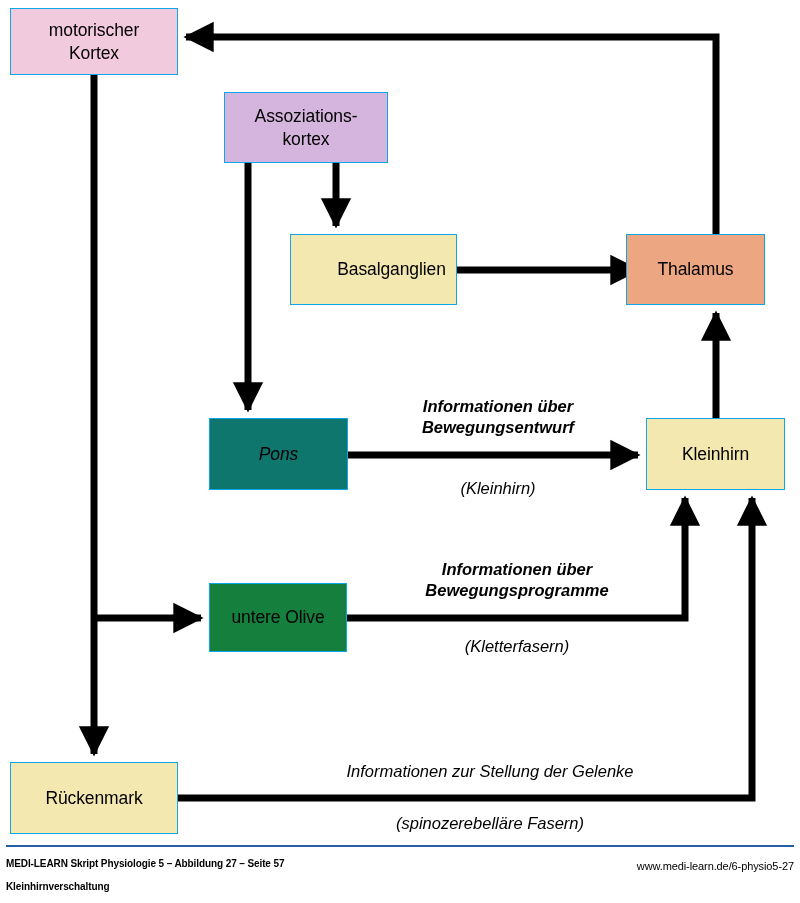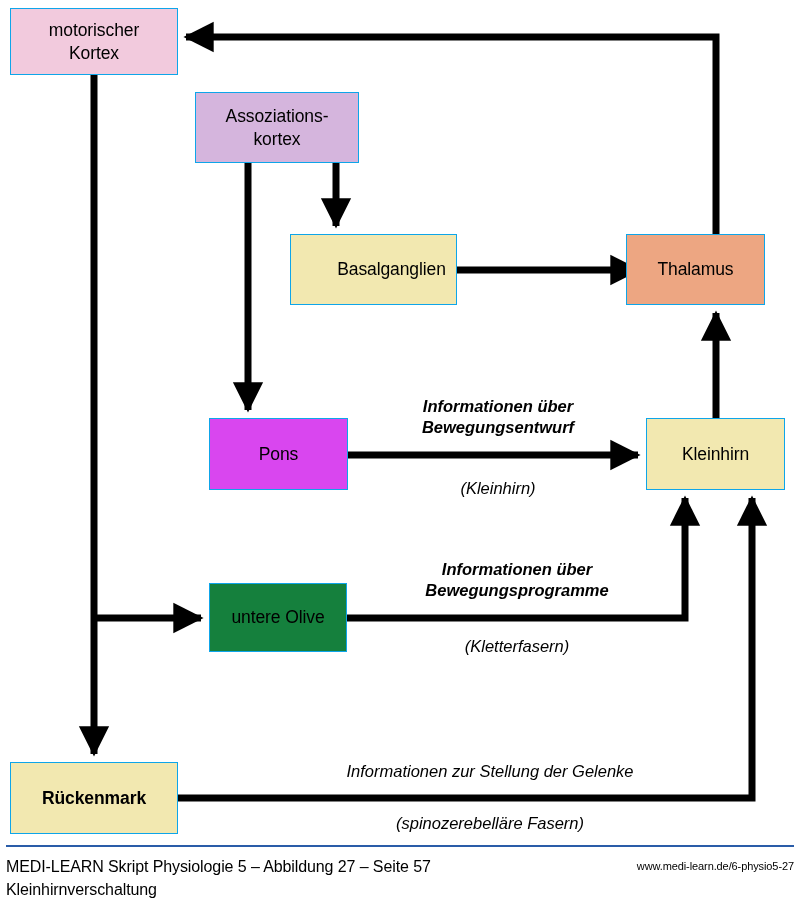--- a/index.html
+++ b/index.html
@@ -59,22 +59,22 @@
     z-index: 5;
   }
   #footer-rule {
     position: absolute;
     left: 6px; right: 6px; top: 0;
     height: 2px;
     background: #2a5ca8;
   }
   .foot-line {
     position: absolute;
-    font-size: 16px;
-    font-weight: normal;
+    font-size: 10px;
+    font-weight: bold;
     color: #000000;
     letter-spacing: -0.1px;
     white-space: nowrap;
   }
   #foot-main  { left: 6px;  top: 13px; }
   #foot-sub   { left: 6px;  top: 36px; }
   #foot-url   { right: 6px; top: 15px; font-weight: normal; font-size: 11px; }
 </style>
 </head>
 <body>
@@ -110,54 +110,54 @@
       <path d="M 178 798 L 752 798 L 752 498" marker-end="url(#ah)"></path>
     </g>
   </svg>
 
   <div class="node" style="left:10px; top:8px; width:168px; height:67px;
               background:#f2cadd;">
     <span style="white-space:pre-line;">motorischer
 Kortex</span>
   </div>
 
-  <div class="node" style="left:195px; top:92px; width:164px; height:71px;
+  <div class="node" style="left:224px; top:92px; width:164px; height:71px;
               background:#d5b5dd;">
     <span style="white-space:pre-line;">Assoziations-
 kortex</span>
   </div>
 
   <div class="node" style="left:290px; top:234px; width:167px; height:71px;
               background:#f2e8b0;">
     <span style="white-space:pre-line;margin-left:36px;">Basalganglien</span>
   </div>
 
   <div class="node" style="left:626px; top:234px; width:139px; height:71px;
               background:#eda682;">
     <span style="white-space:pre-line;">Thalamus</span>
   </div>
 
   <div class="node" style="left:209px; top:418px; width:139px; height:72px;
-              background:#d946ef;">
+              background:#0f766e;font-style:italic;">
     <span style="white-space:pre-line;">Pons</span>
   </div>
 
   <div class="node" style="left:646px; top:418px; width:139px; height:72px;
               background:#f2e8b0;">
     <span style="white-space:pre-line;">Kleinhirn</span>
   </div>
 
   <div class="node" style="left:209px; top:583px; width:138px; height:69px;
               background:#15803d;">
     <span style="white-space:pre-line;">untere Olive</span>
   </div>
 
   <div class="node" style="left:10px; top:762px; width:168px; height:72px;
               background:#f2e8b0;">
-    <span style="white-space:pre-line;font-weight:bold;">Rückenmark</span>
+    <span style="white-space:pre-line;">Rückenmark</span>
   </div>
 
   <div class="edge-label two-line" style="left:393px; top:396px; width:210px; white-space:pre-line;">Informationen über
 Bewegungsentwurf</div>
 
   <div class="edge-label" style="left:393px; top:478px; width:210px;">(Kleinhirn)</div>
 
   <div class="edge-label two-line" style="left:392px; top:559px; width:250px; white-space:pre-line;">Informationen über
 Bewegungsprogramme</div>
 

